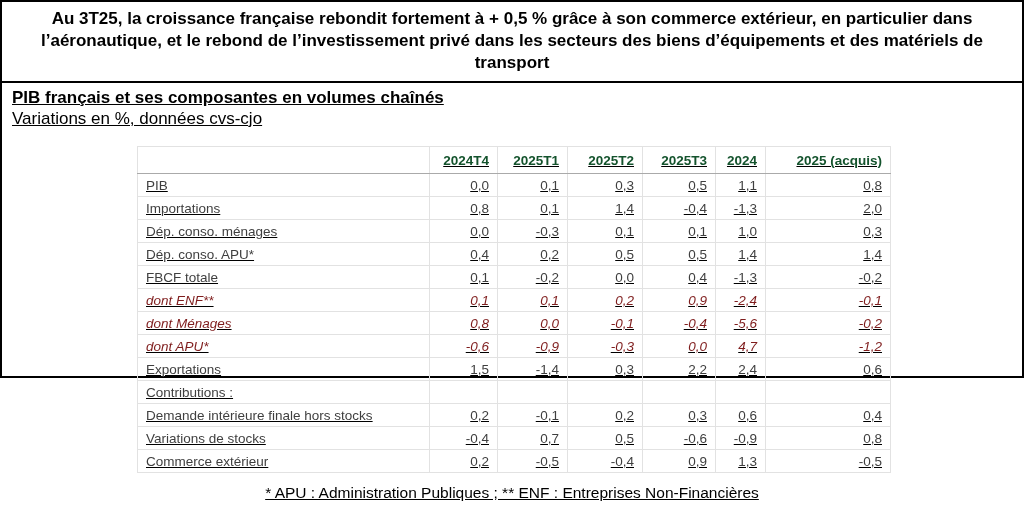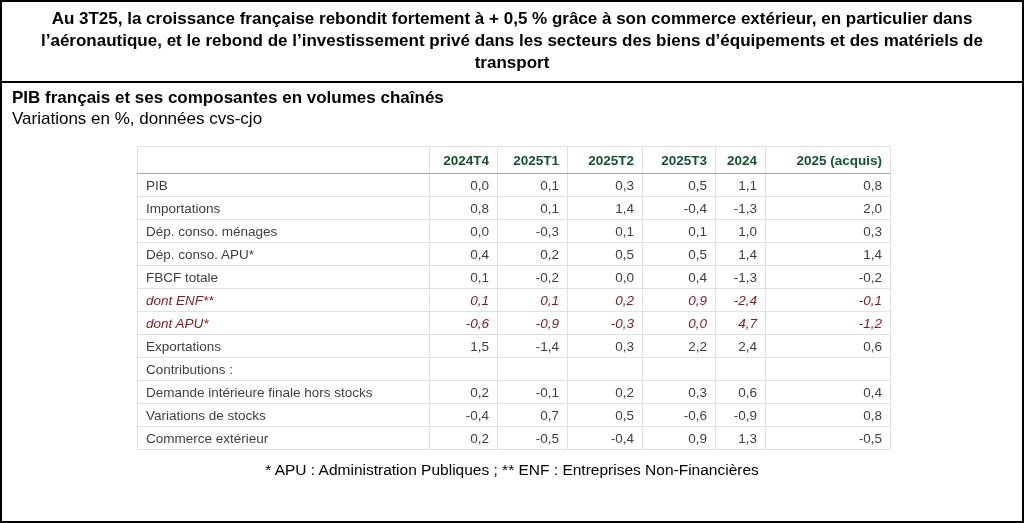--- a/index.html
+++ b/index.html
@@ -4,39 +4,40 @@
 <style>
   html, body { margin: 0; padding: 0; background: #fff; }
   body {
     width: 1024px; height: 523px;
     font-family: "Liberation Sans", sans-serif;
     color: #000;
     overflow: hidden;
   }
   .frame {
     box-sizing: border-box;
-    width: 1024px; height: 523px;
+    width: 1024px; height: 378px;
     border: 2px solid #000;
     background: #fff;
     display: flex;
     flex-direction: column;
   }
   .title-box {
     box-sizing: border-box;
     border-bottom: 2px solid #000;
     padding: 6px 26px 7px;
     text-align: center;
     font-weight: bold;
     font-size: 17px;
     line-height: 22px;
   }
   .body-section {
     flex: 1;
     padding: 4px 10px 14px;
     position: relative;
+    text-decoration: underline;
   }
   .subtitle {
     font-weight: bold;
     font-size: 17px;
     line-height: 21px;
   }
   .unit-note {
     font-size: 17px;
     line-height: 21px;
   }
@@ -156,20 +157,29 @@
           <tr class="italic">
             <td class="label-cell">dont ENF**</td>
             <td class="value-cell">0,1</td>
             <td class="value-cell">0,1</td>
             <td class="value-cell">0,2</td>
             <td class="value-cell">0,9</td>
             <td class="value-cell">-2,4</td>
             <td class="value-cell">-0,1</td>
           </tr>
           <tr class="italic">
+            <td class="label-cell">dont Ménages</td>
+            <td class="value-cell">0,8</td>
+            <td class="value-cell">0,0</td>
+            <td class="value-cell">-0,1</td>
+            <td class="value-cell">-0,4</td>
+            <td class="value-cell">-5,6</td>
+            <td class="value-cell">-0,2</td>
+          </tr>
+          <tr class="italic">
             <td class="label-cell">dont APU*</td>
             <td class="value-cell">-0,6</td>
             <td class="value-cell">-0,9</td>
             <td class="value-cell">-0,3</td>
             <td class="value-cell">0,0</td>
             <td class="value-cell">4,7</td>
             <td class="value-cell">-1,2</td>
           </tr>
           <tr class="group-start">
             <td class="label-cell">Exportations</td>

